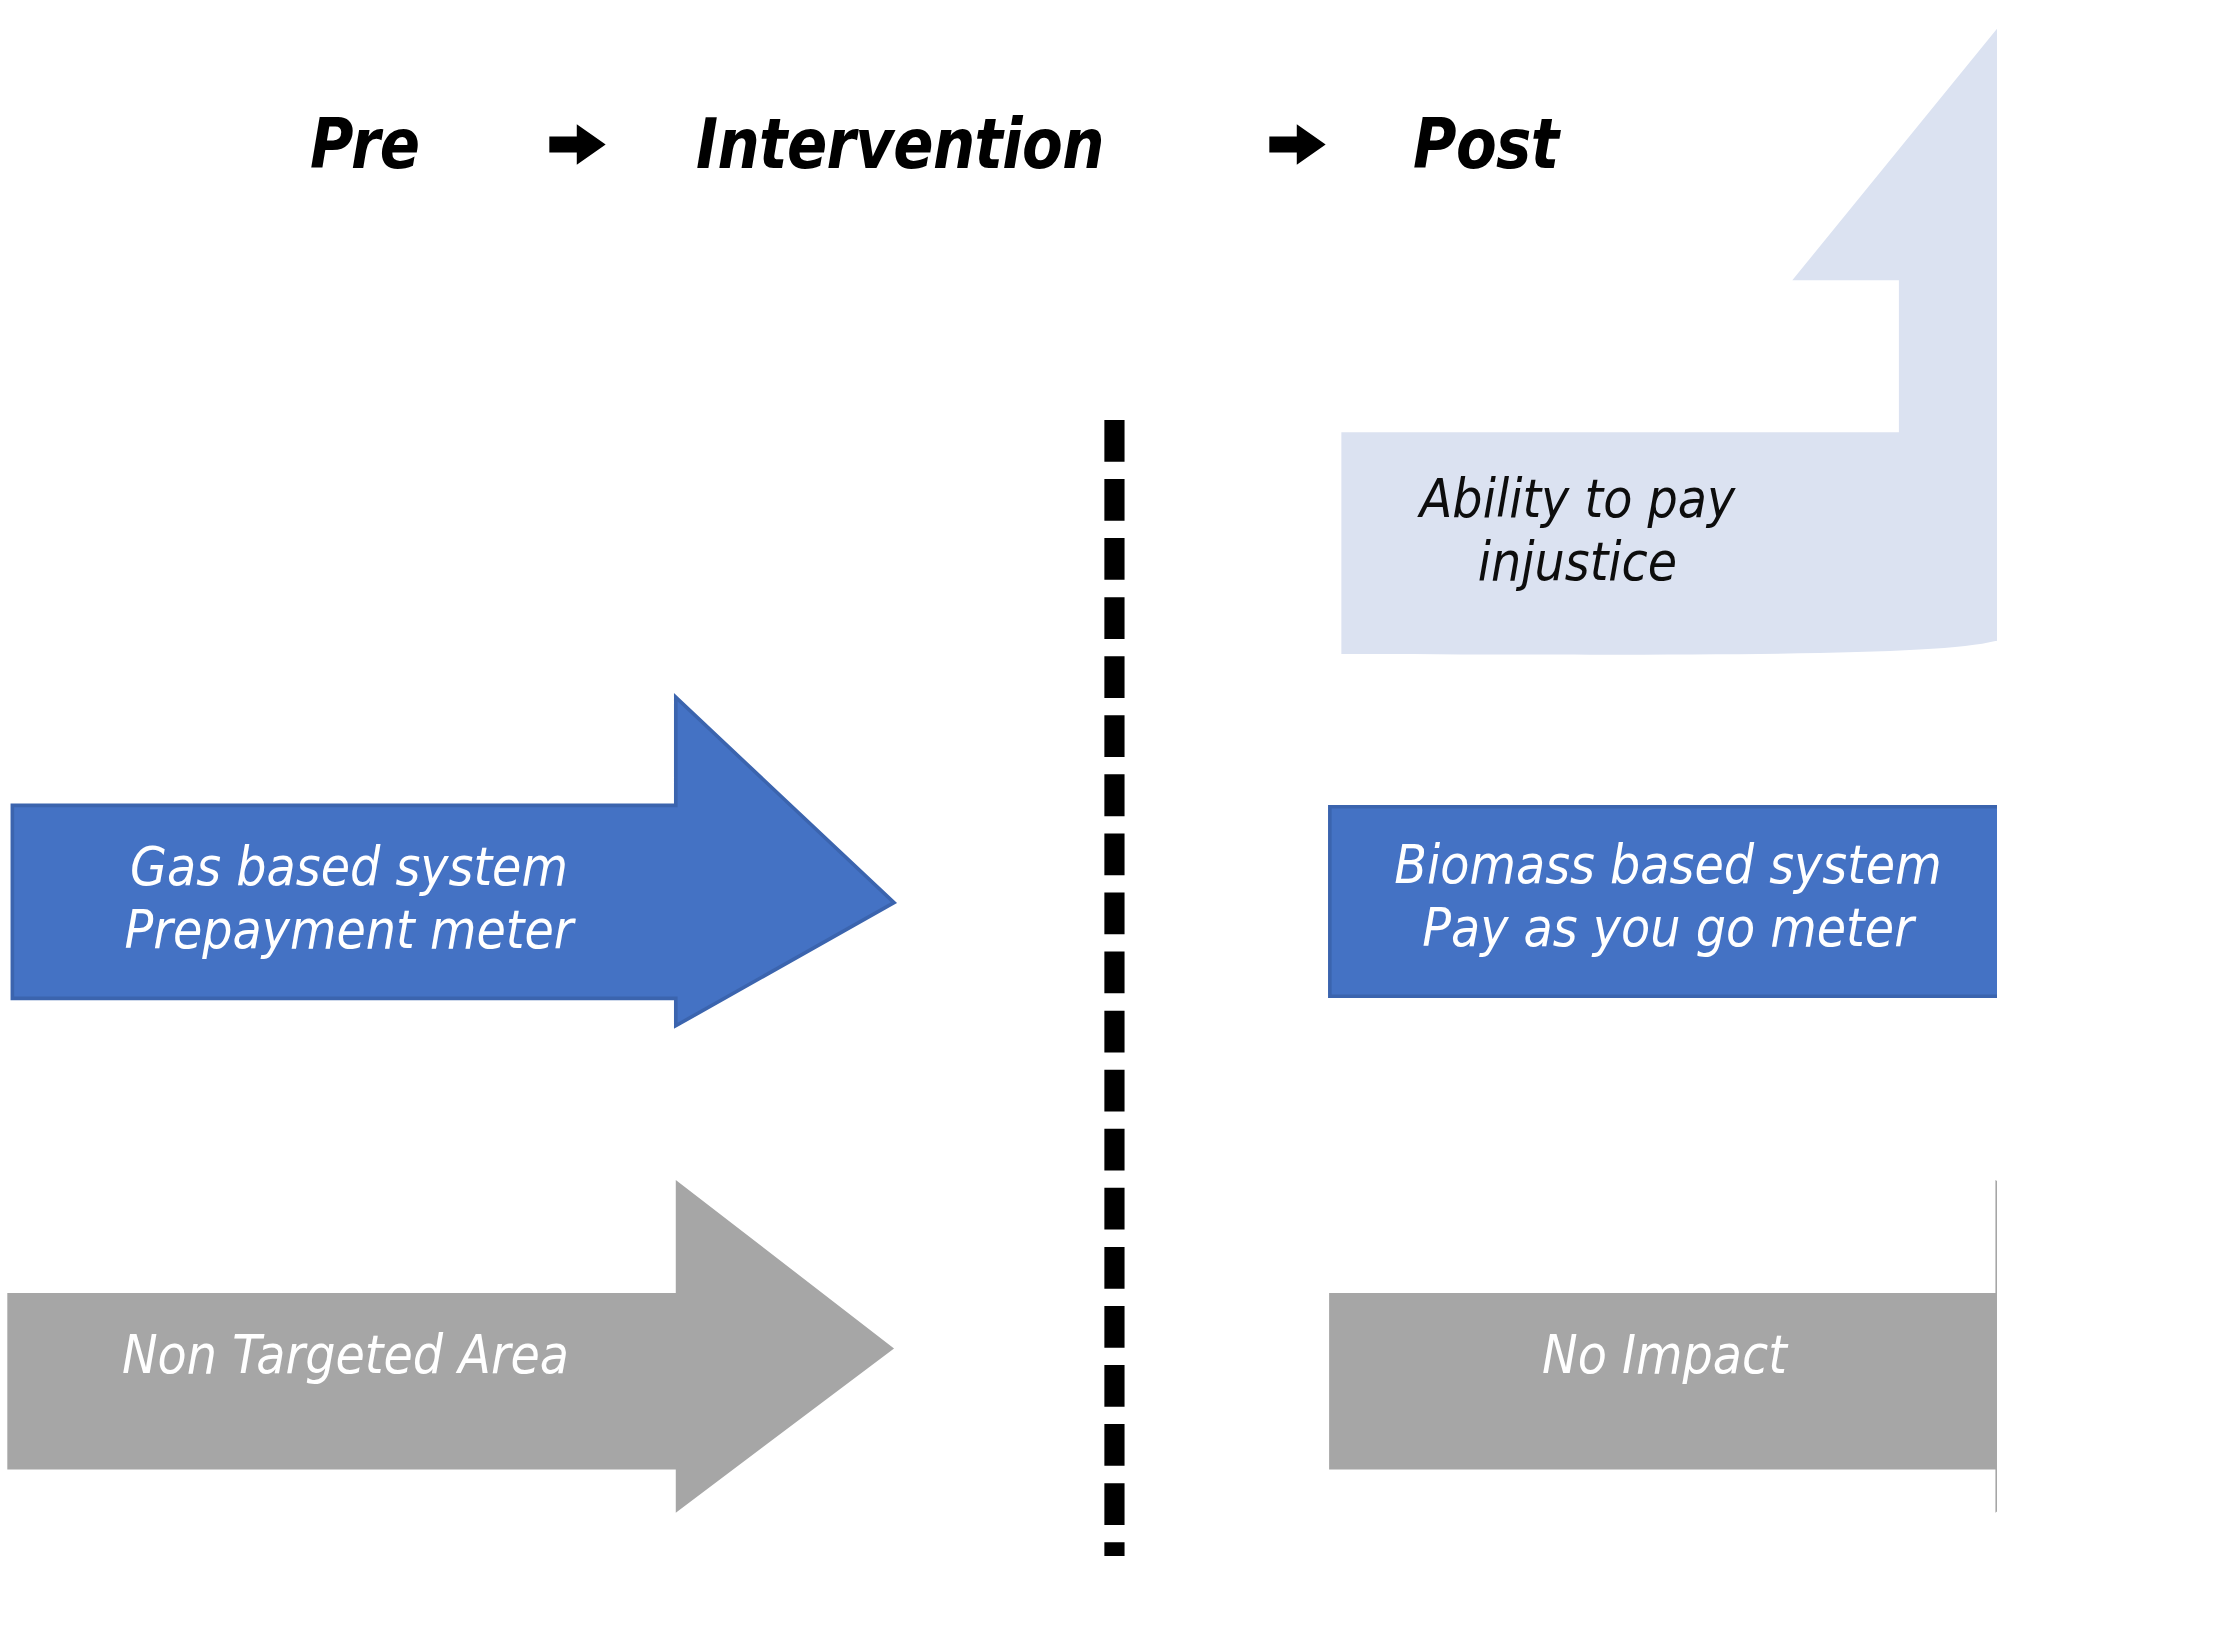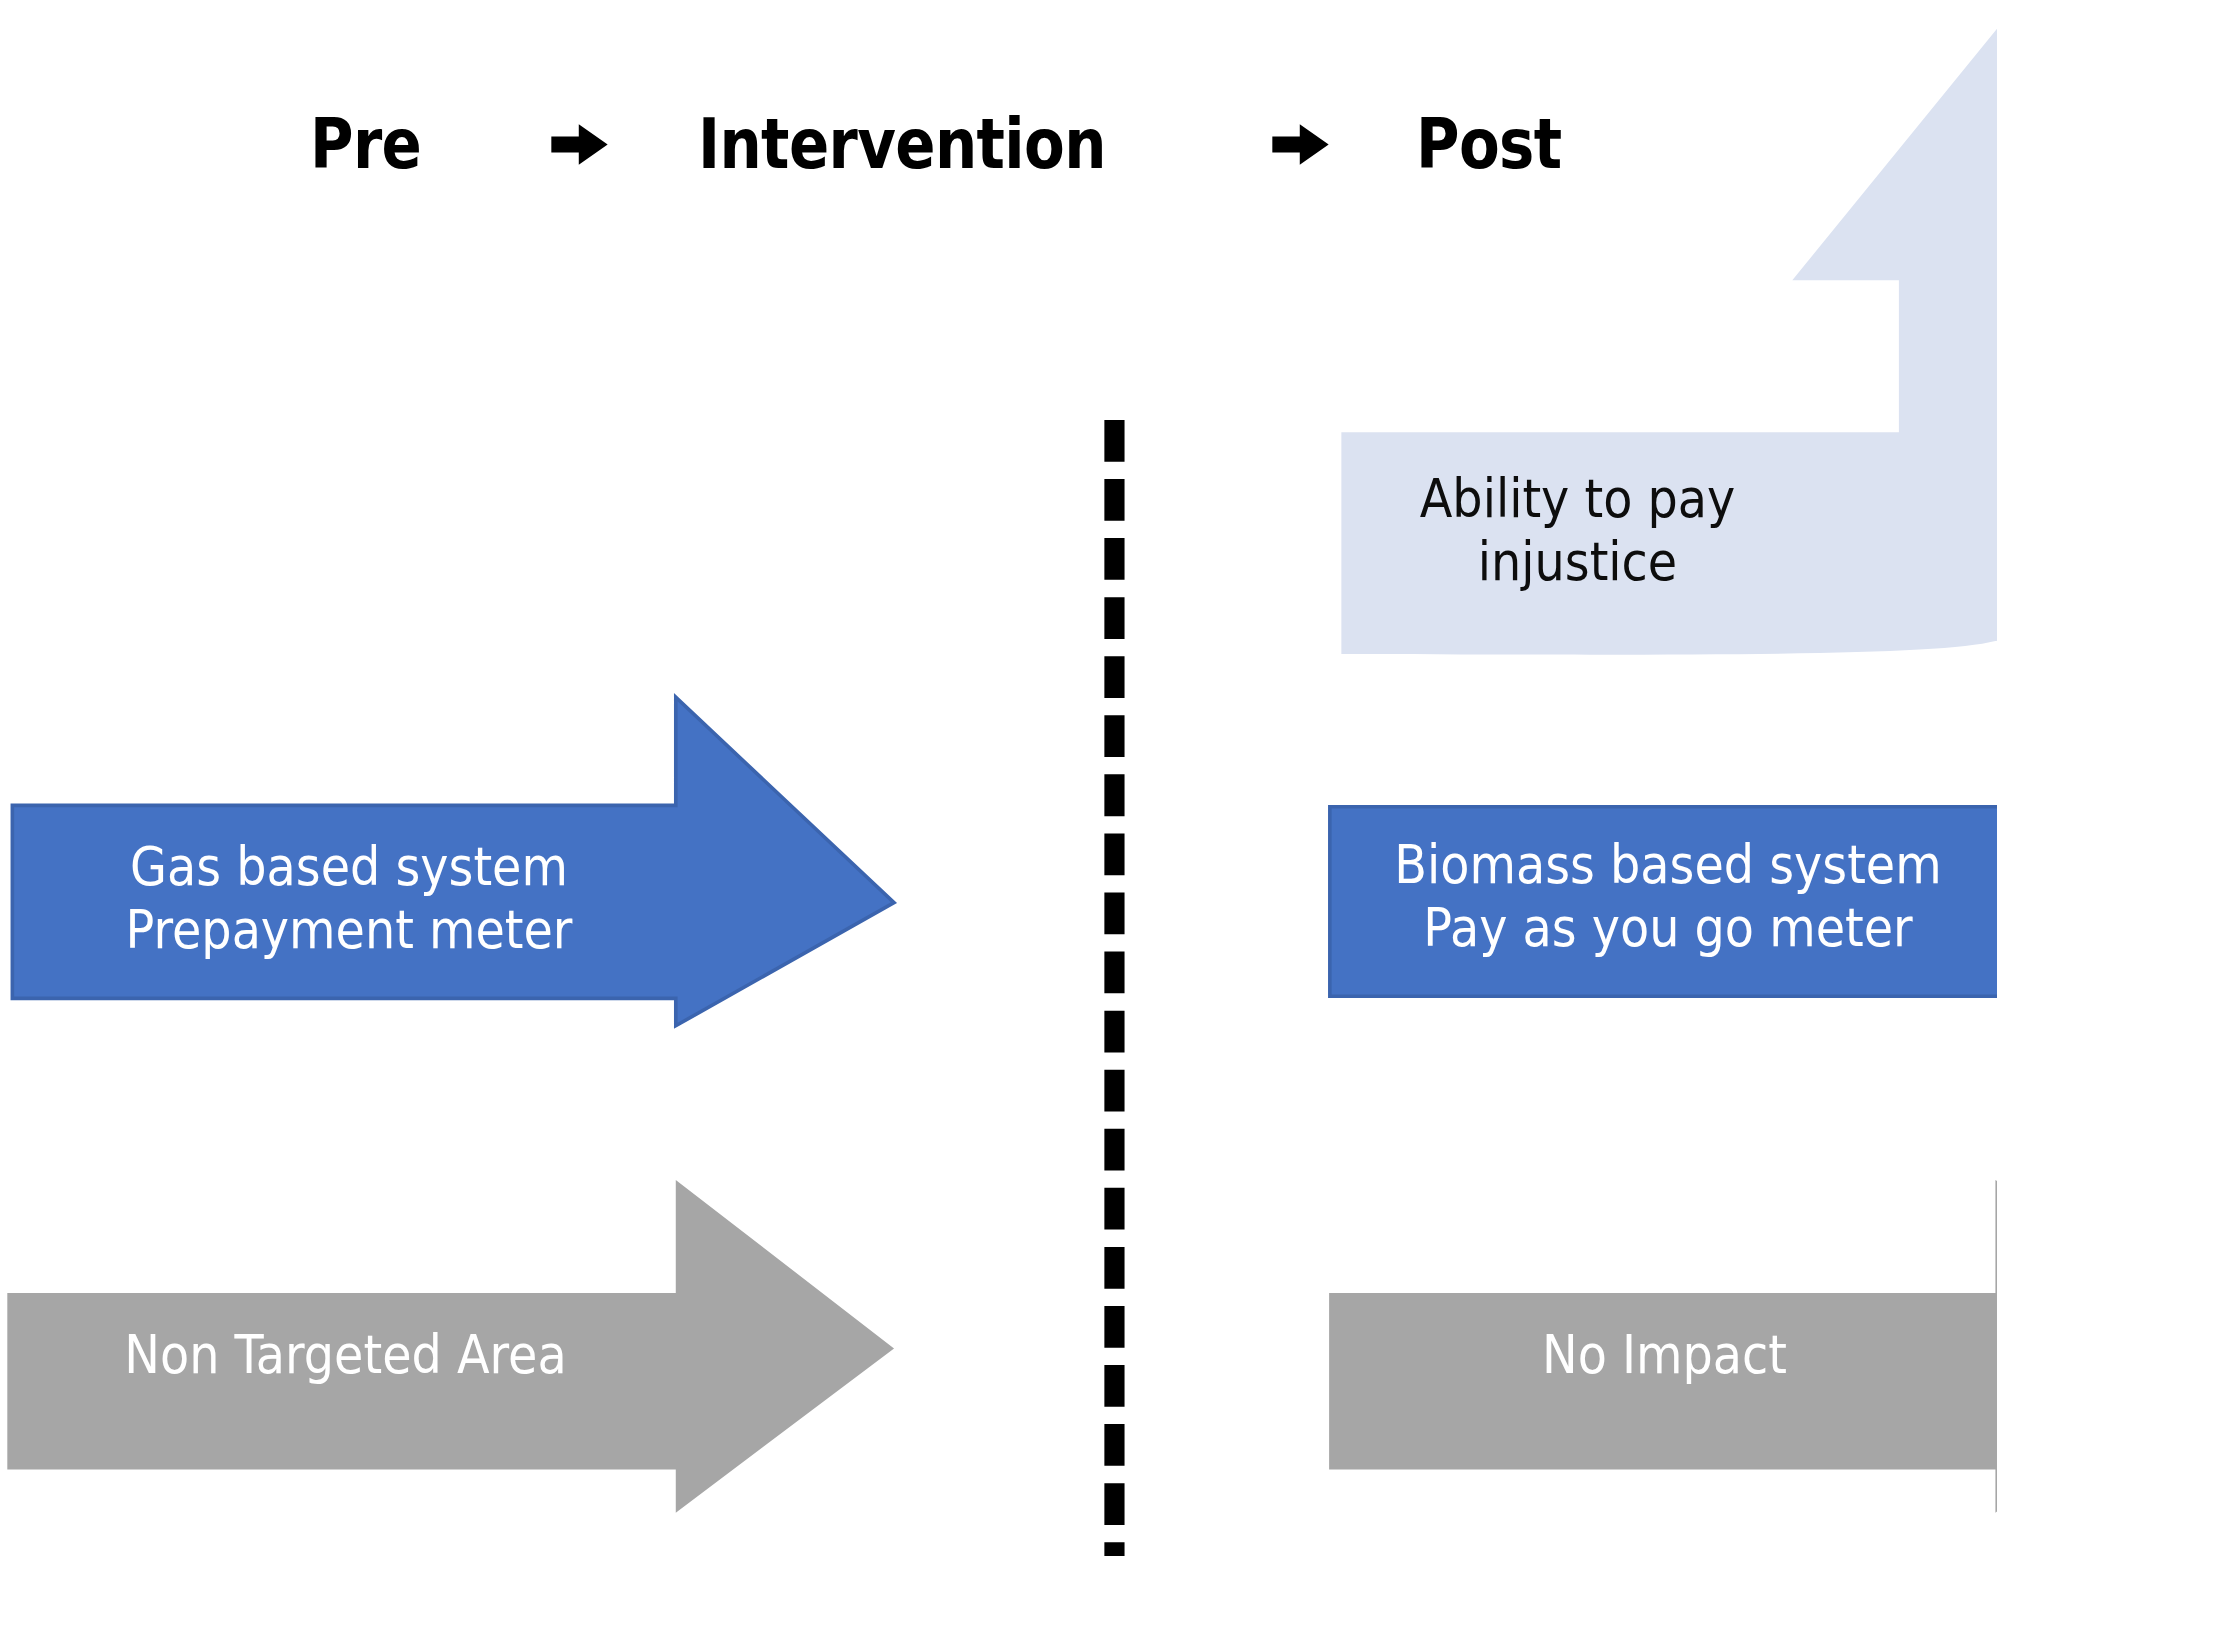--- a/index.html
+++ b/index.html
@@ -9,20 +9,21 @@
   }
   body {
     font-family: "Liberation Sans", sans-serif;
   }
   #canvas {
     position: relative;
     width: 1997px;
     height: 1651px;
     background: #ffffff;
     overflow: hidden;
+    font-style: italic;
   }
   #figure-svg {
     position: absolute;
     top: 0;
     left: 0;
     width: 2239px;
     height: 1651px;
   }
   
   .header-row {

